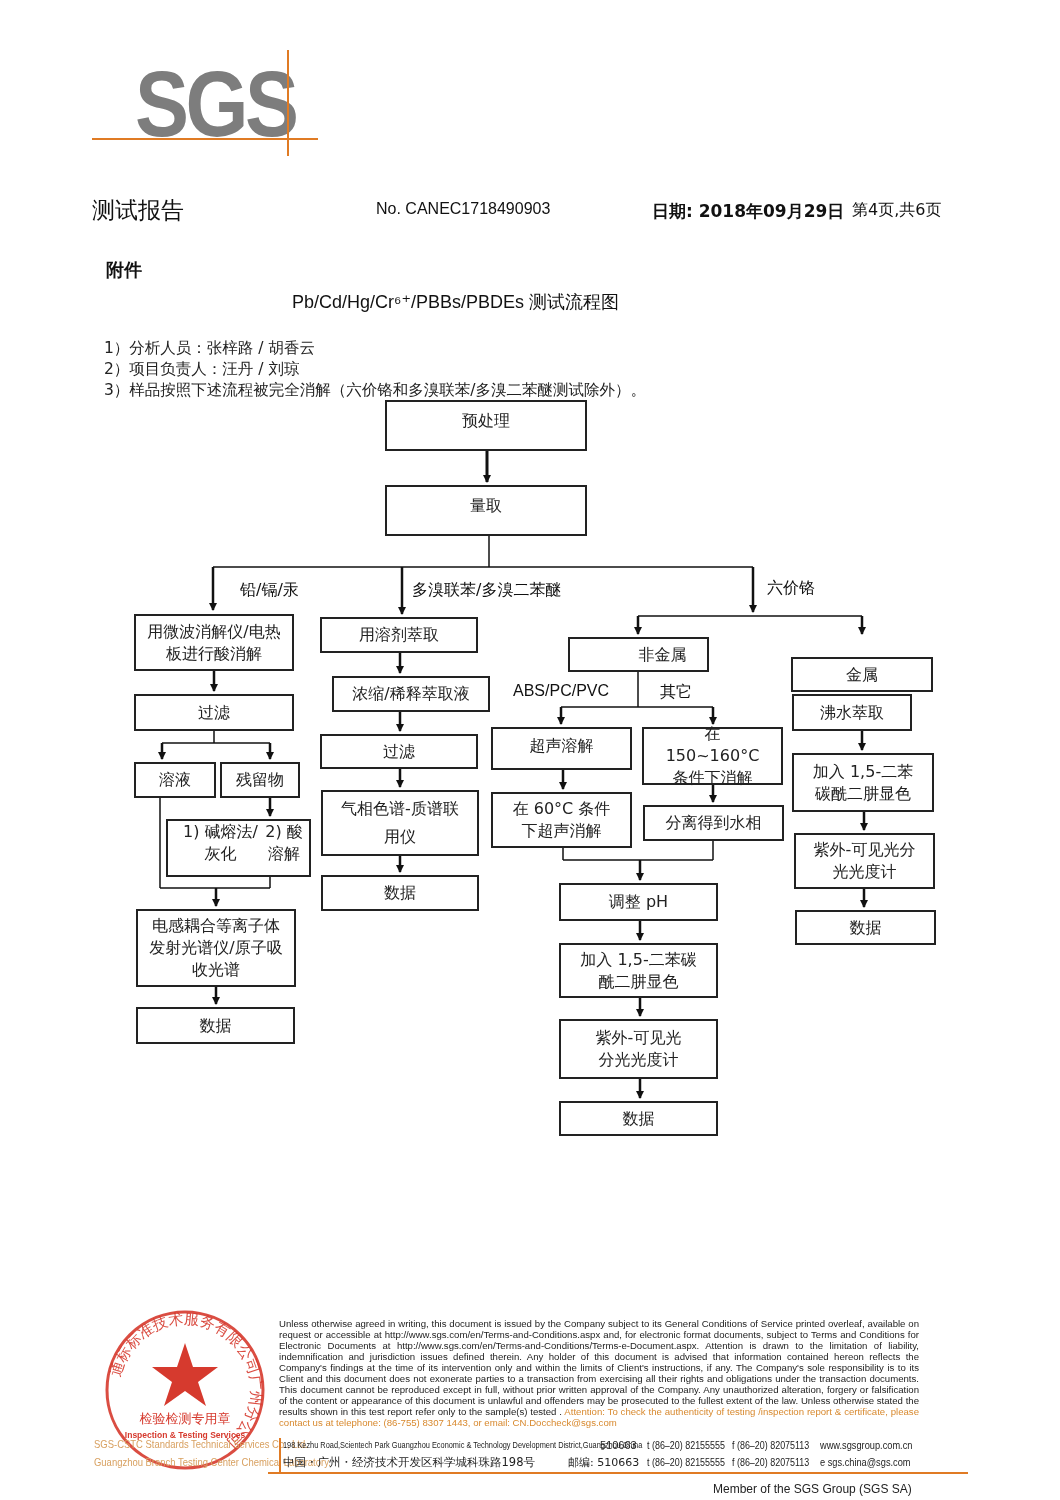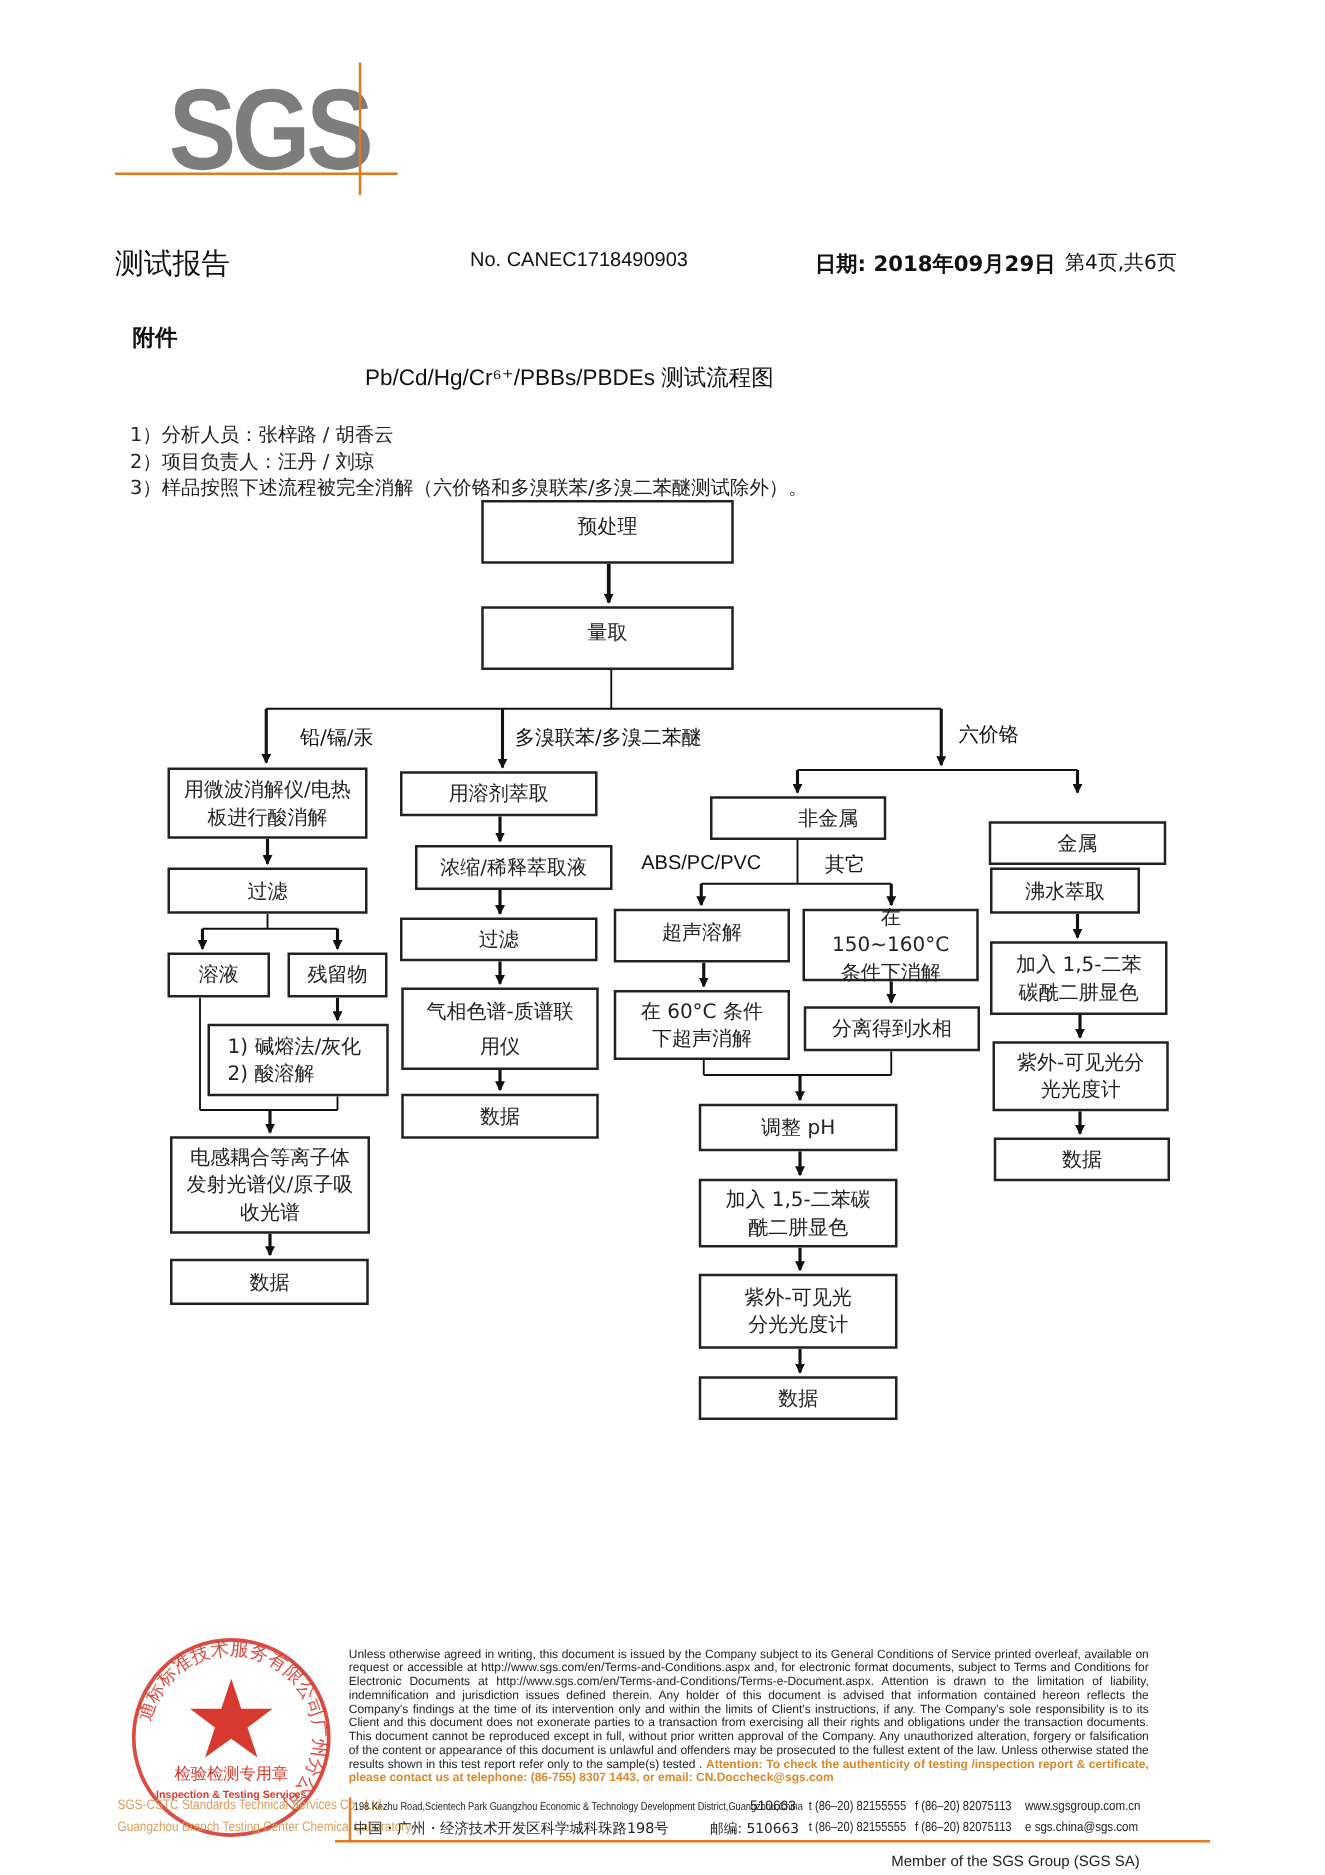--- a/index.html
+++ b/index.html
@@ -7,21 +7,21 @@
   .abs{position:absolute;}
   .logo{left:135px;top:58px;font-family:"Liberation Sans",sans-serif;font-weight:bold;font-size:92px;letter-spacing:-4px;color:#7d7d7d;line-height:1;transform:scaleX(0.88);transform-origin:left top;}
   .orange-h{background:#e07b24;height:1.5px;}
   .orange-v{background:#e07b24;width:1.5px;}
   .hdr{font-size:22px;}
   .box{position:absolute;border:2px solid #222;background:#fff;display:flex;align-items:center;justify-content:center;text-align:center;font-size:16px;line-height:22px;box-sizing:border-box;color:#222;}
   .lbl{position:absolute;font-size:16px;color:#111;white-space:nowrap;}
   .note{position:absolute;left:104px;font-size:15.5px;color:#222;white-space:nowrap;}
   .fine{position:absolute;left:279px;width:640px;font-family:"Liberation Sans",sans-serif;font-size:9.6px;line-height:11px;color:#222;text-align:justify;}
   .fine a{color:#222;}
-  .attn{color:#d8892e;font-weight:bold;}
+  .attn{color:#d8892e;font-weight:normal;}
   .addr{position:absolute;font-family:"Liberation Sans",sans-serif;color:#222;white-space:nowrap;}
 </style>
 </head>
 <body>
 
 <div class="abs logo">SGS</div>
 <div class="abs orange-h" style="left:92px;top:138px;width:226px;"></div>
 <div class="abs orange-v" style="left:287px;top:50px;height:106px;"></div>
 
 <div class="abs hdr" style="left:92px;top:195px;font-size:23px;">测试报告</div>
@@ -98,22 +98,22 @@
 <div class="box" style="left:385px;top:400px;width:202px;height:51px;align-items:flex-start;padding-top:8px;">预处理</div>
 <div class="box" style="left:385px;top:485px;width:202px;height:51px;align-items:flex-start;padding-top:8px;">量取</div>
 
 <div class="lbl" style="left:240px;top:580px;">铅/镉/汞</div>
 <div class="lbl" style="left:412px;top:580px;">多溴联苯/多溴二苯醚</div>
 <div class="lbl" style="left:767px;top:578px;">六价铬</div>
 
 <div class="box" style="left:134px;top:614px;width:160px;height:57px;padding:0 8px;">用微波消解仪/电热板进行酸消解</div>
 <div class="box" style="left:134px;top:694px;width:160px;height:37px;">过滤</div>
 <div class="box" style="left:134px;top:762px;width:82px;height:36px;">溶液</div>
-<div class="box" style="left:230px;top:762px;width:80px;height:36px;">残留物</div>
-<div class="box" style="left:166px;top:819px;width:145px;height:58px;flex-direction:column;align-items:flex-start;padding-left:14px;">
+<div class="box" style="left:220px;top:762px;width:80px;height:36px;">残留物</div>
+<div class="box" style="left:166px;top:819px;width:145px;height:58px;flex-direction:row;align-items:flex-start;padding-left:14px;">
   <span>1) 碱熔法/灰化</span>
   <span>2) 酸溶解</span>
 </div>
 <div class="box" style="left:136px;top:909px;width:160px;height:78px;padding:0 10px;">电感耦合等离子体发射光谱仪/原子吸收光谱</div>
 <div class="box" style="left:136px;top:1007px;width:159px;height:37px;">数据</div>
 
 <div class="box" style="left:320px;top:617px;width:158px;height:36px;">用溶剂萃取</div>
 <div class="box" style="left:320px;top:676px;width:158px;height:36px;margin-left:12px;">浓缩/稀释萃取液</div>
 <div class="box" style="left:320px;top:734px;width:158px;height:35px;">过滤</div>
 <div class="box" style="left:321px;top:790px;width:158px;height:66px;padding:0 12px;line-height:28px;">气相色谱-质谱联用仪</div>

